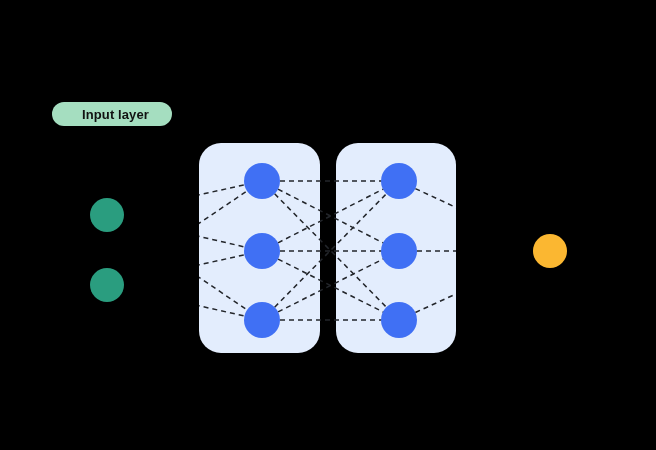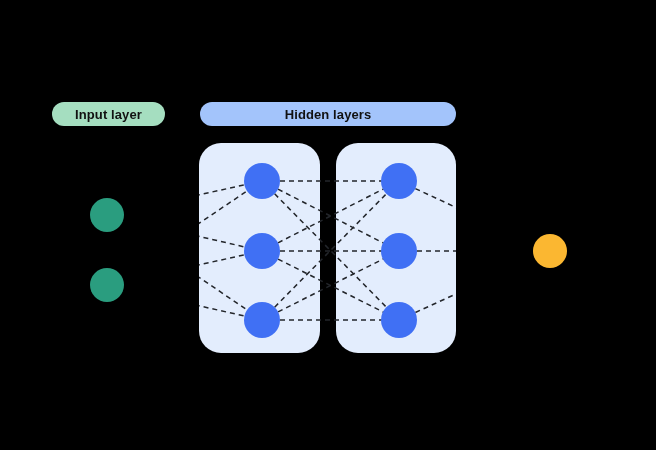--- a/index.html
+++ b/index.html
@@ -22,20 +22,21 @@
     height: 24px;
     border-radius: 12px;
     display: flex;
     align-items: center;
     justify-content: center;
     font-size: 13px;
     font-weight: bold;
     color: #111111;
     letter-spacing: 0.1px;
     white-space: nowrap;
+    padding-left: 7px;
   }
   #pill-input  { left: 52px;  top: 102px; width: 113px; background: #A5DEC0; }
   #pill-hidden { left: 200px; top: 102px; width: 256px; background: #A3C4FB; }
   #pill-output { left: 495px; top: 102px; width: 110px; background: #FBB731; }
 
   
   .panel {
     position: absolute;
     top: 143px;
     height: 210px;
@@ -69,21 +70,20 @@
   .node-input  { width: 34px; height: 34px; background: #2A9D7F; }
   .node-hidden { width: 36px; height: 36px; background: #4070F4; }
   .node-output { width: 34px; height: 34px; background: #FBB731; }
 </style>
 </head>
 <body>
 
 <div id="stage">
 
   <div class="pill" id="pill-input">Input layer</div>
-  <div class="pill" id="pill-hidden">Hidden layers</div>
 
   <div class="panel" id="panel-1"></div>
   <div class="panel" id="panel-2"></div>
 
   <svg id="edges" viewBox="0 0 656 450" xmlns="http://www.w3.org/2000/svg">
     <defs>
       <clipPath id="band-clip">
         <rect x="199" y="143" width="121" height="210" rx="22" ry="22"></rect>
         <rect x="336" y="143" width="120" height="210" rx="22" ry="22"></rect>
         <rect x="320" y="143" width="16" height="210"></rect>

